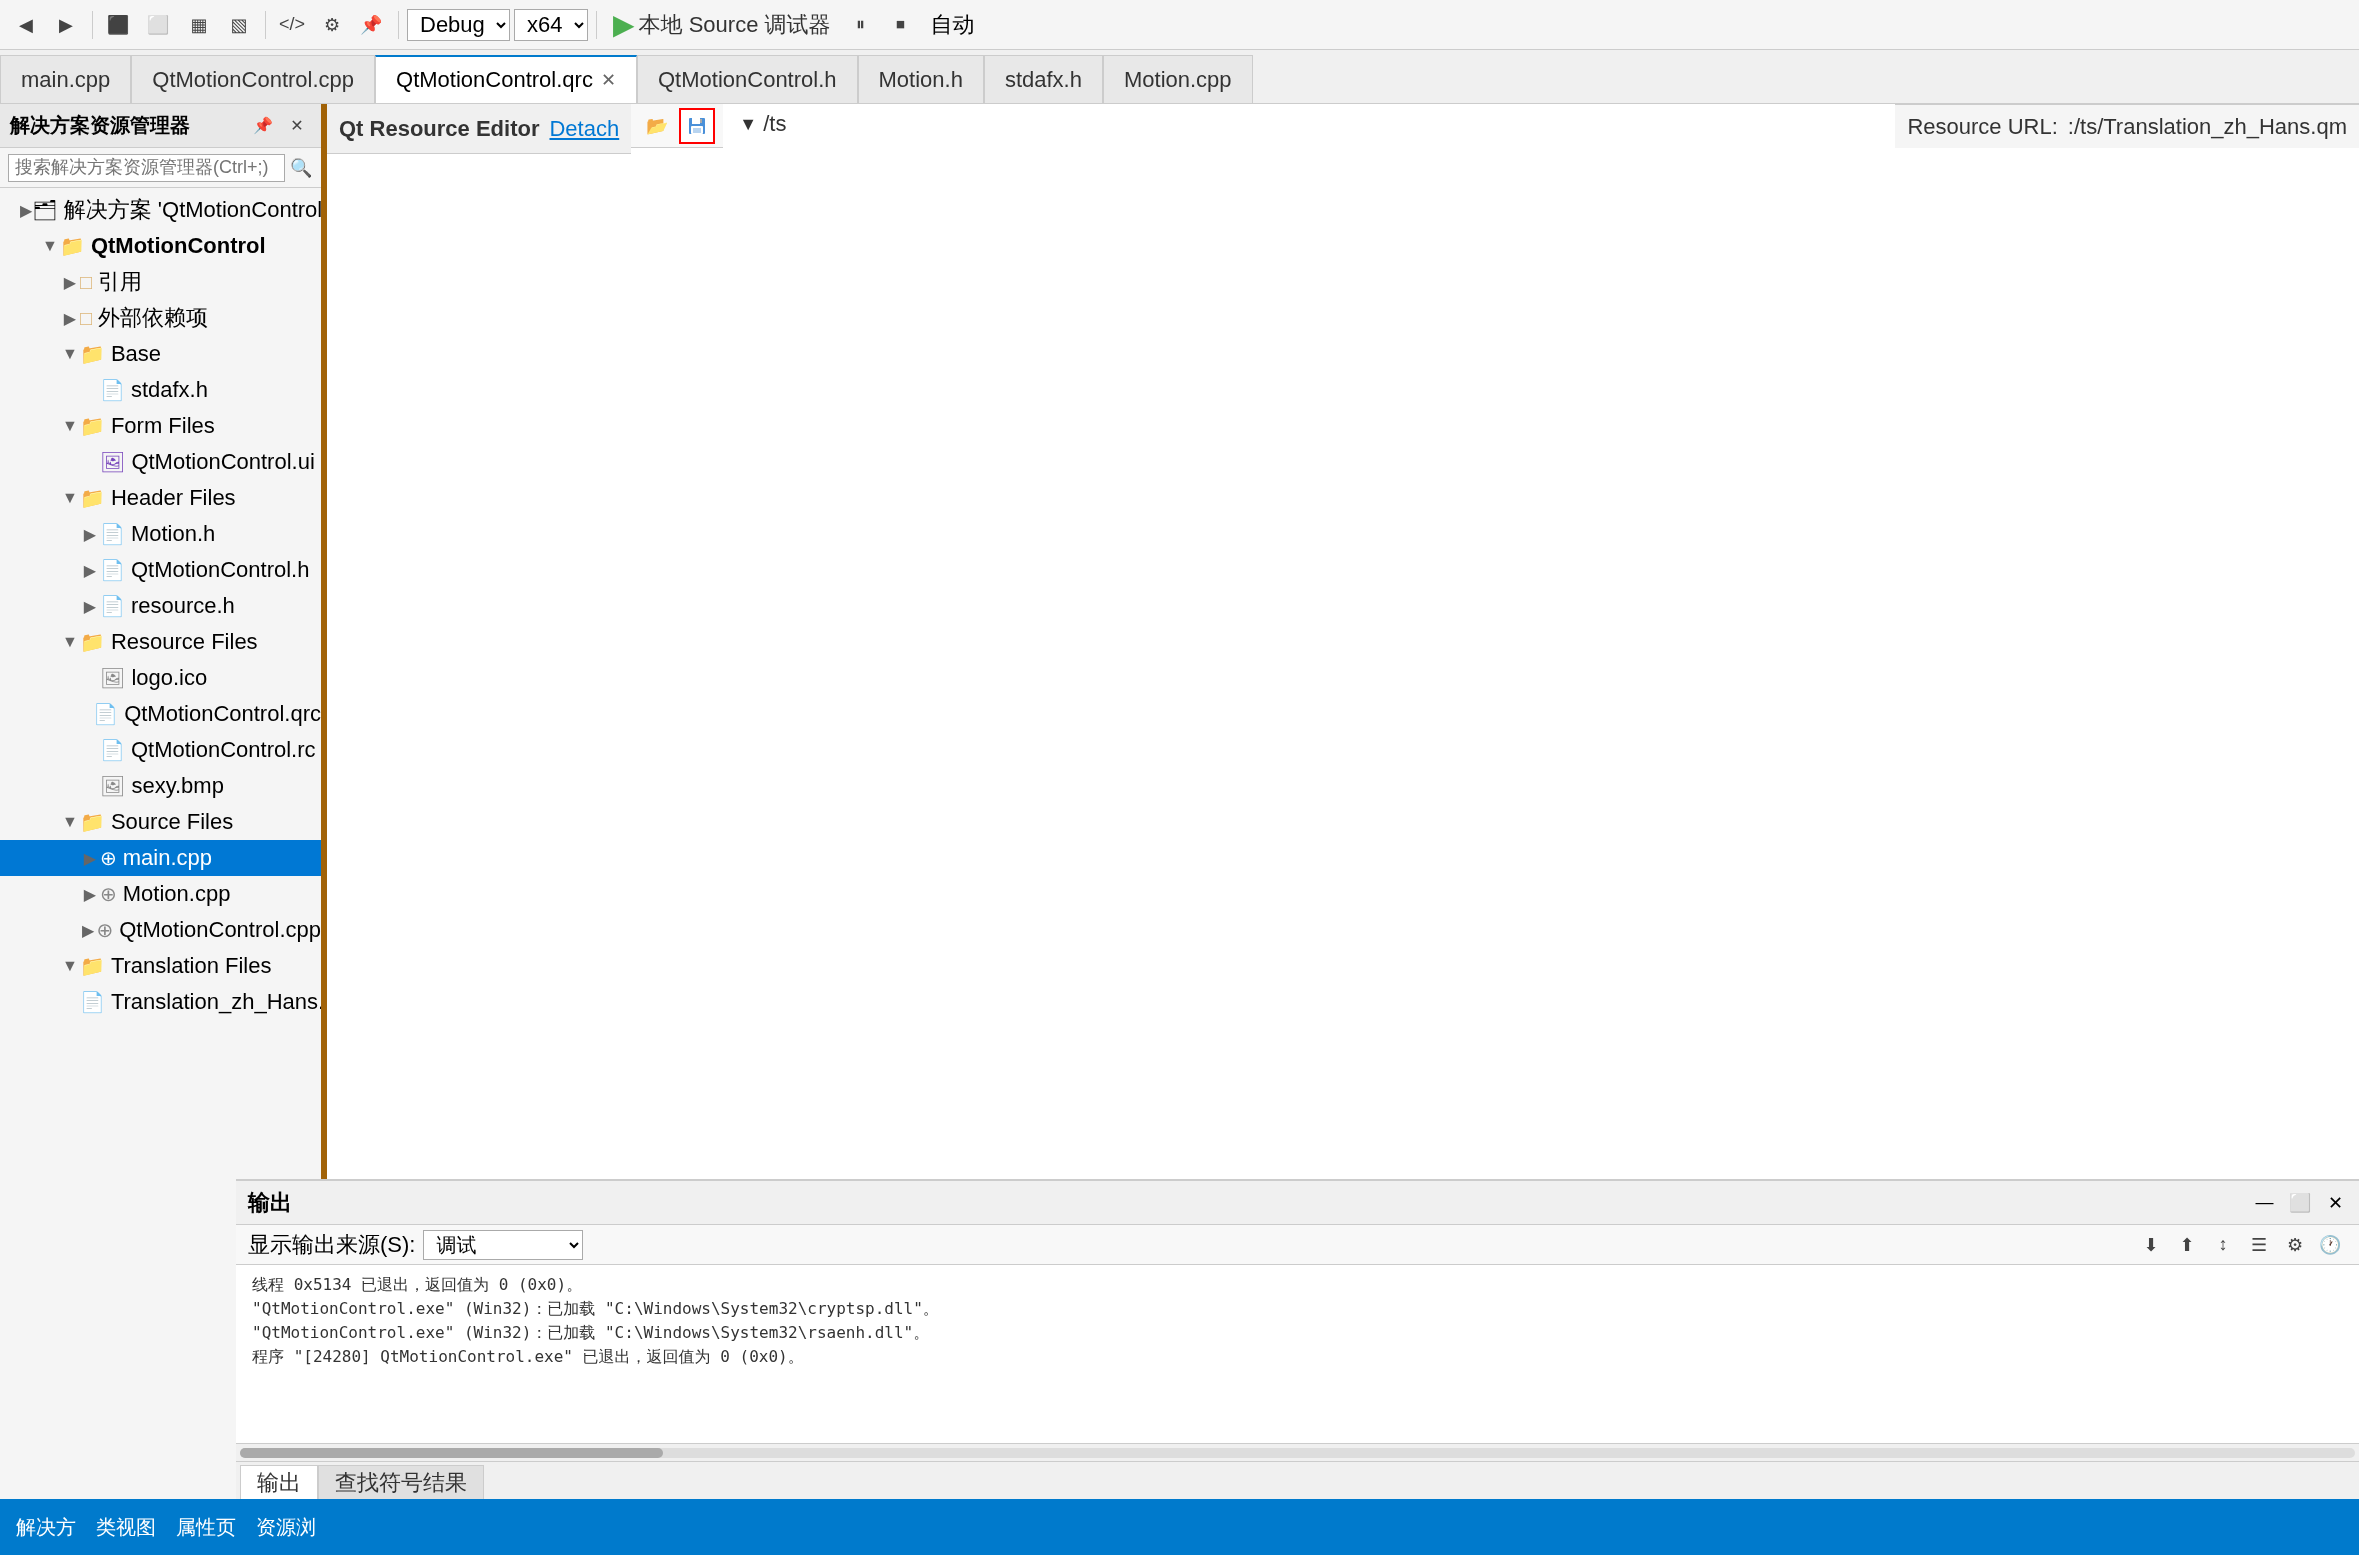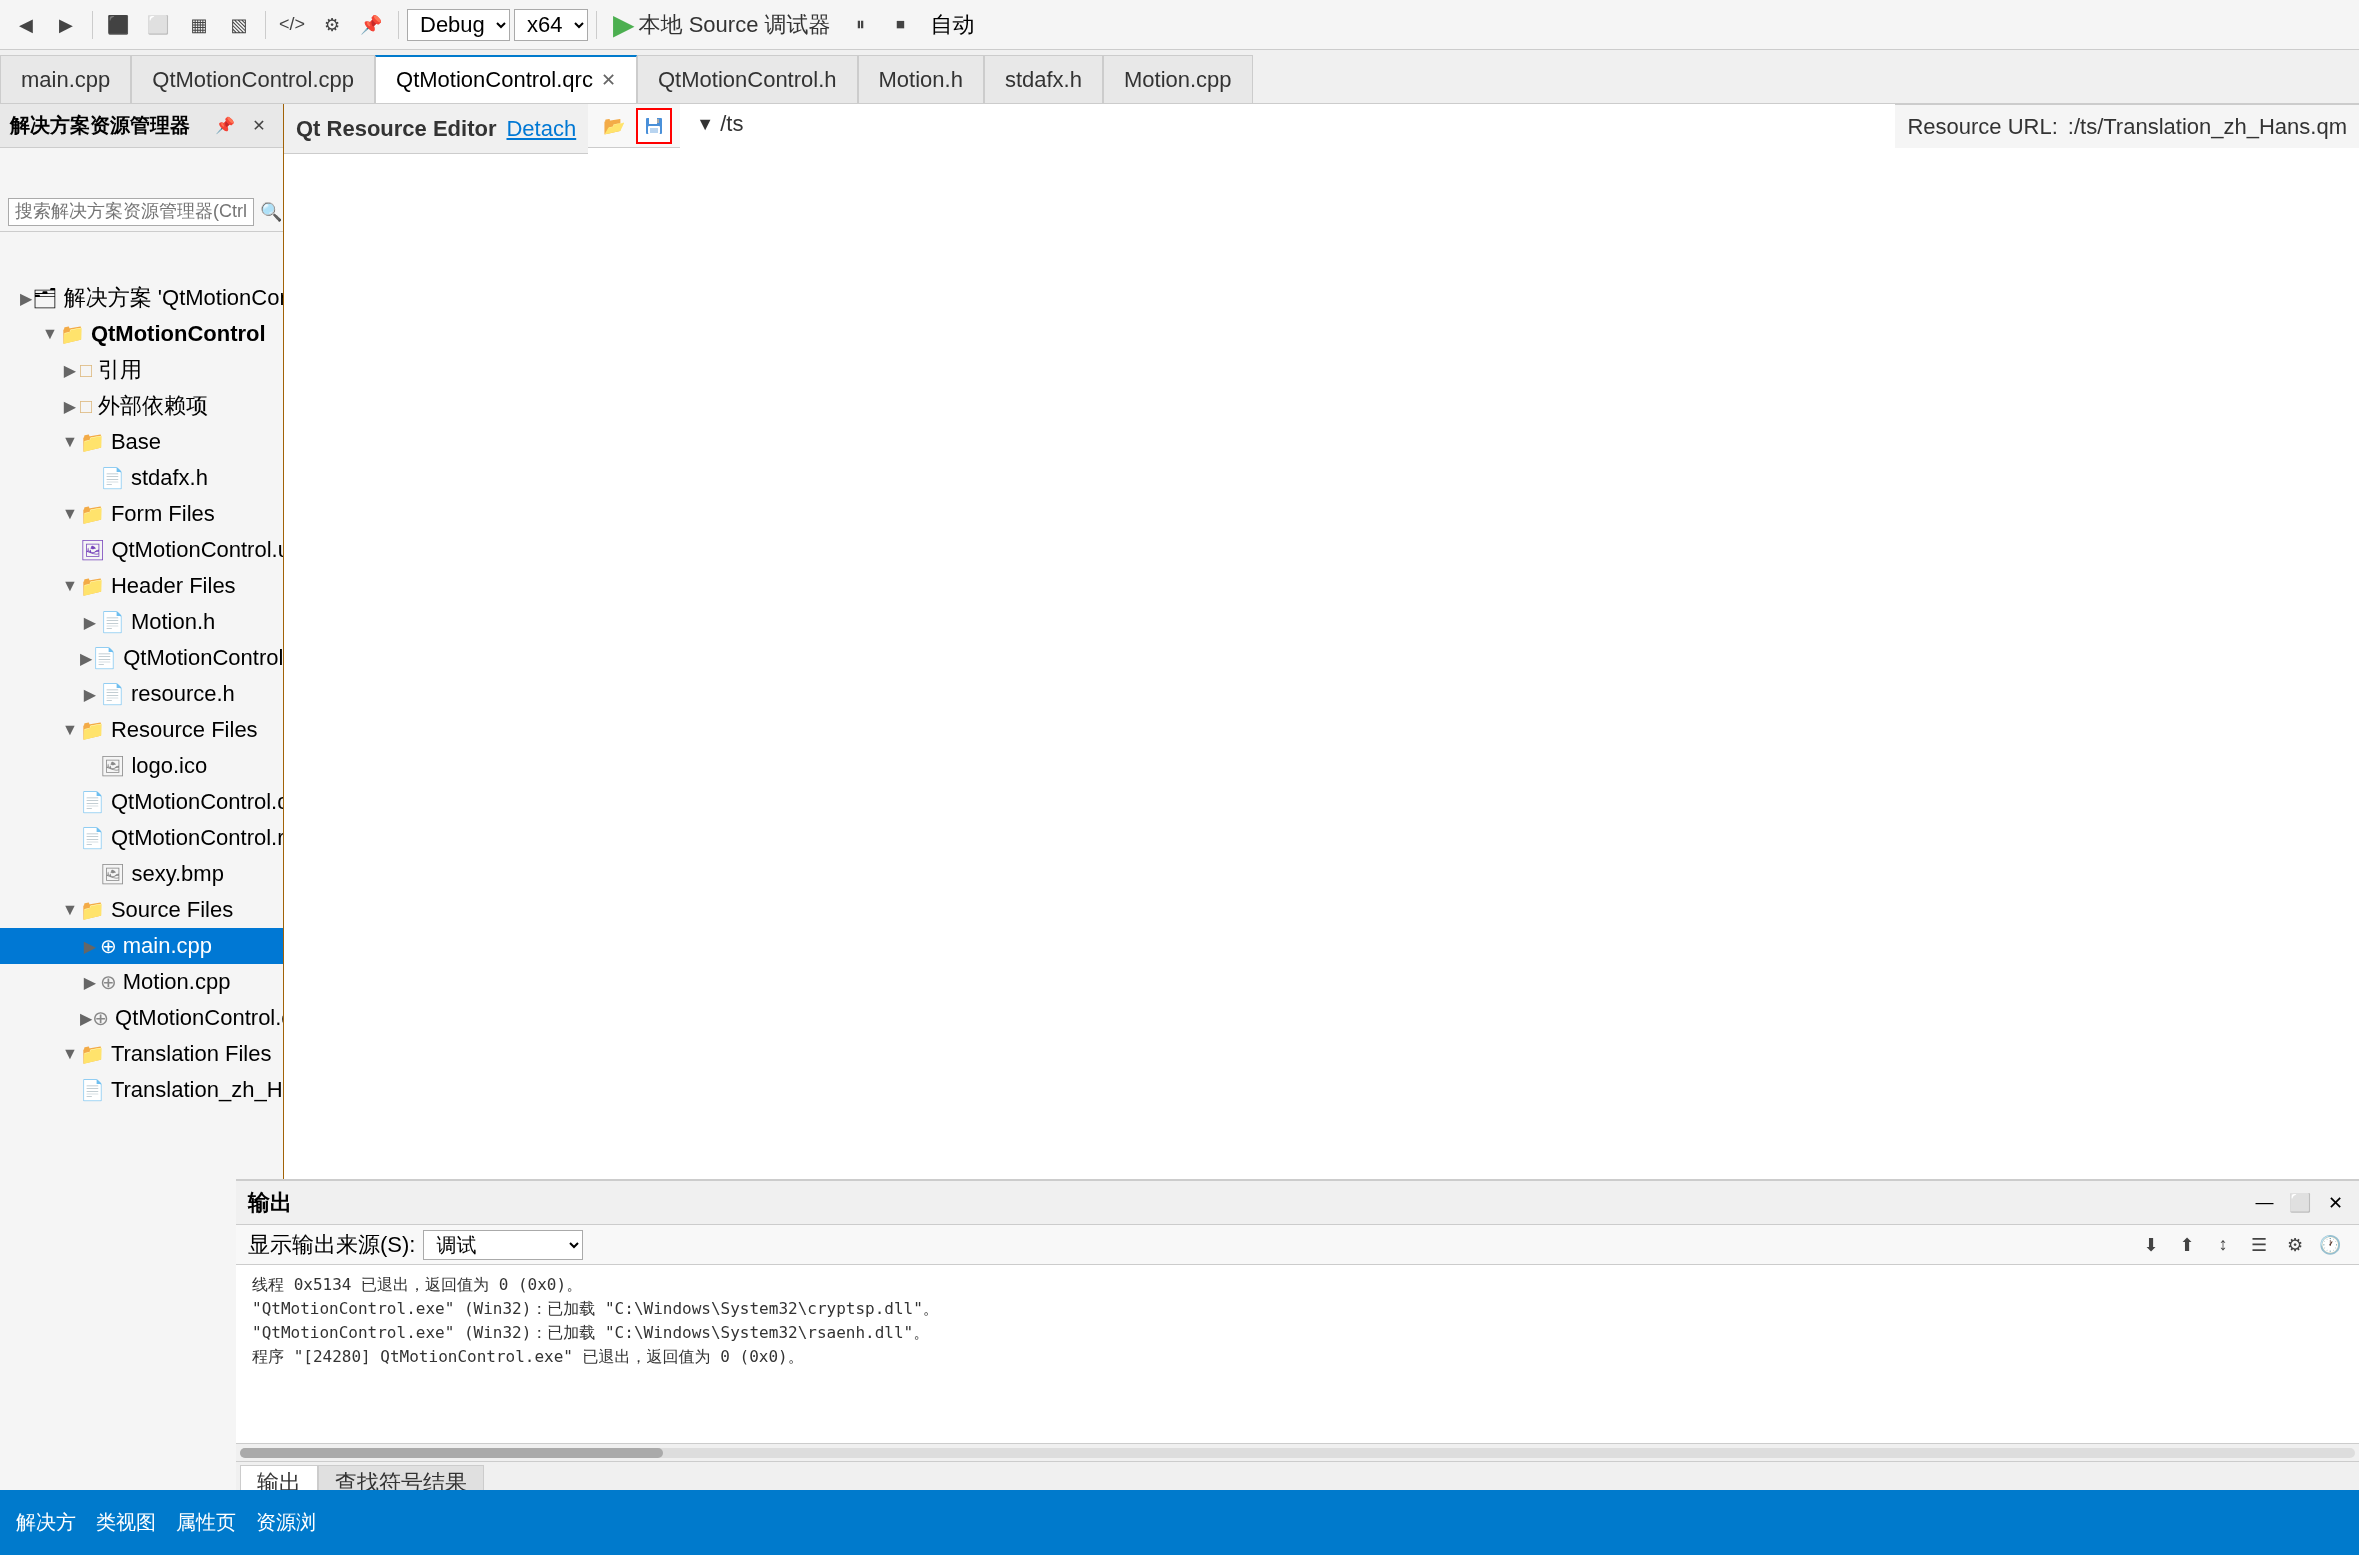--- a/index.html
+++ b/index.html
@@ -58,27 +58,26 @@
       color: #000;
     }
     .tab .close-x {
       font-size: 18px;
       color: #666;
       cursor: pointer;
     }
 
     
     .sidebar {
-      width: 284px;
+      width: 327px;
       background: #f5f5f5;
-      border-right: 1px solid #a16207;
+      border-right: 6px solid #a16207;
       display: flex;
       flex-direction: column;
       overflow: hidden;
-      gap: 44px;
     }
     .sidebar-header {
       height: 44px;
       background: #e8e8e8;
       border-bottom: 1px solid #ccc;
       display: flex;
       align-items: center;
       justify-content: space-between;
       padding: 0 10px;
       font-size: 22px;
@@ -239,21 +238,21 @@
       cursor: pointer;
       color: #333;
     }
     .out-tab.active { background: white; }
 
     
     .status-bar {
       position: absolute;
       bottom: 0;
       left: 0; right: 0;
-      height: 65px;
+      height: 56px;
       background: #007acc;
       display: flex;
       align-items: center;
       padding: 0 16px;
       gap: 20px;
     }
     .status-item {
       font-size: 20px;
       color: white;
     }

